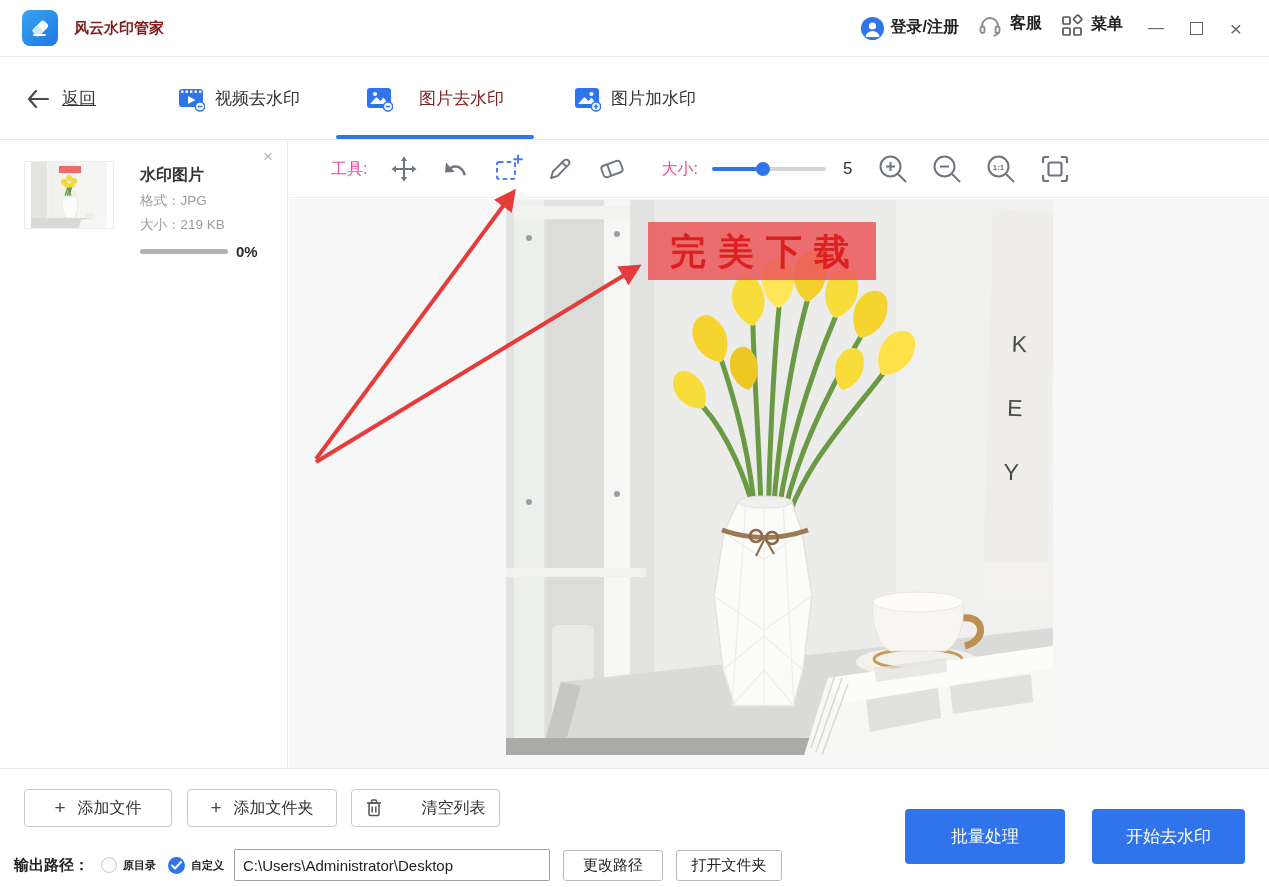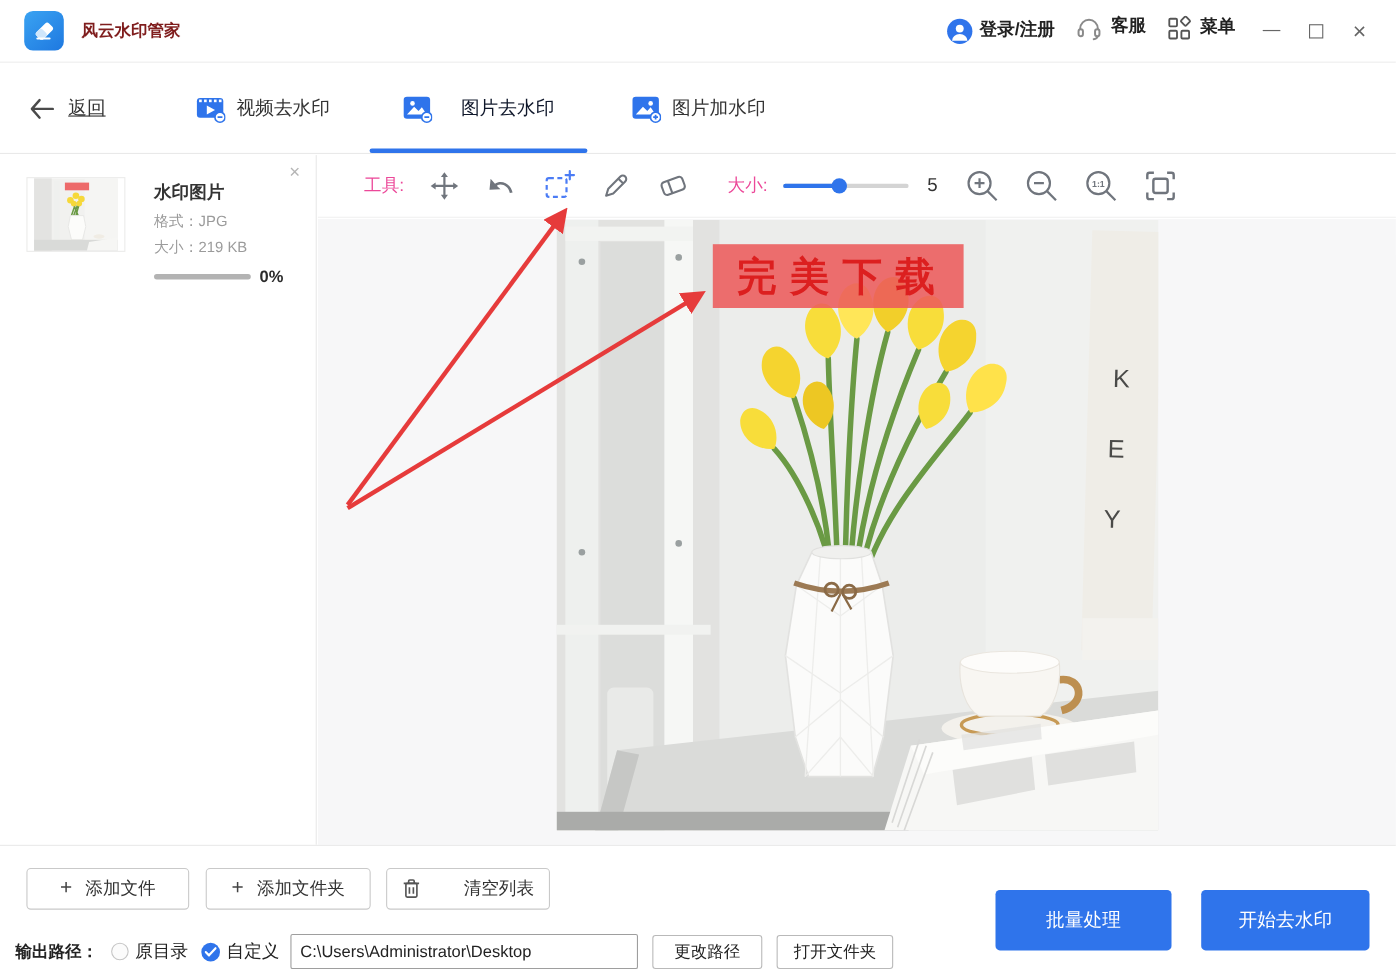--- a/index.html
+++ b/index.html
@@ -44,21 +44,21 @@
   .back-group { display:flex; align-items:center; gap:12px; margin-left:26px; cursor:pointer; }
   .back-label { font-size:17px; color:#333;text-decoration:underline; }
   .tab {
     position:relative; height:100%; display:flex; align-items:center; gap:10px;
     cursor:pointer; font-size:17px; color:#333;
   }
   .tab.t1 { margin-left:82px; }
   .tab.t2 { margin-left:66px; }
   .tab.t3 { margin-left:66px; }
   .tab.t4 { margin-left:70px; }
-  .tab.active { color:#0f172a;gap:26px; }
+  .tab.active { color:#7f1d1d;gap:26px; }
   .tab.active .underline {
     position:absolute; bottom:0; left:-30px; right:-30px; height:4px;
     background:#2F74EB; border-radius:2px;
   }
 
   
   .sidebar {
     position:absolute; top:141px; left:0; width:288px; bottom:119px;
     background:#fff; border-right:1px solid #e9e9e9;
   }
@@ -107,21 +107,21 @@
   }
   .btn-add-file   { left:24px;  width:148px; }
   .btn-add-folder { left:187px; width:150px; }
   .btn-clear      { left:351px; width:149px;gap:40px; }
   .plus-glyph { font-size:19px; color:#444; font-weight:400; }
   .output-row { position:absolute; left:10px; top:80px; display:flex; align-items:center; }
   .output-label { font-size:15px; font-weight:700; color:#222; margin-left:4px; }
   .radio-group { display:flex; align-items:center; gap:6px; margin-left:12px; cursor:pointer; }
   .radio-off { width:16px; height:16px; border-radius:50%; border:1.5px solid #c6c6c6; background:#fbfbfb; }
   .radio-on  { width:17px; height:17px; border-radius:50%; background:#2F74EB; display:flex; align-items:center; justify-content:center; }
-  .radio-label { font-size:16px; font-weight:400; color:#222; }
+  .radio-label { font-size:11px; font-weight:700; color:#222; }
   .path-input {
     margin-left:10px; width:316px; height:32px; border:1px solid #9e9e9e; border-radius:2px;
     font-family:"Liberation Sans",sans-serif; font-size:15px; color:#222; padding:0 8px; background:#fff;
   }
   .small-btn {
     height:31px; border:1px solid #b9b9b9; border-radius:3px; background:#fff;
     font-size:15px; color:#222; display:flex; align-items:center; justify-content:center; cursor:pointer;
   }
   .btn-change { margin-left:13px; width:100px; }
   .btn-open   { margin-left:13px; width:106px; }

